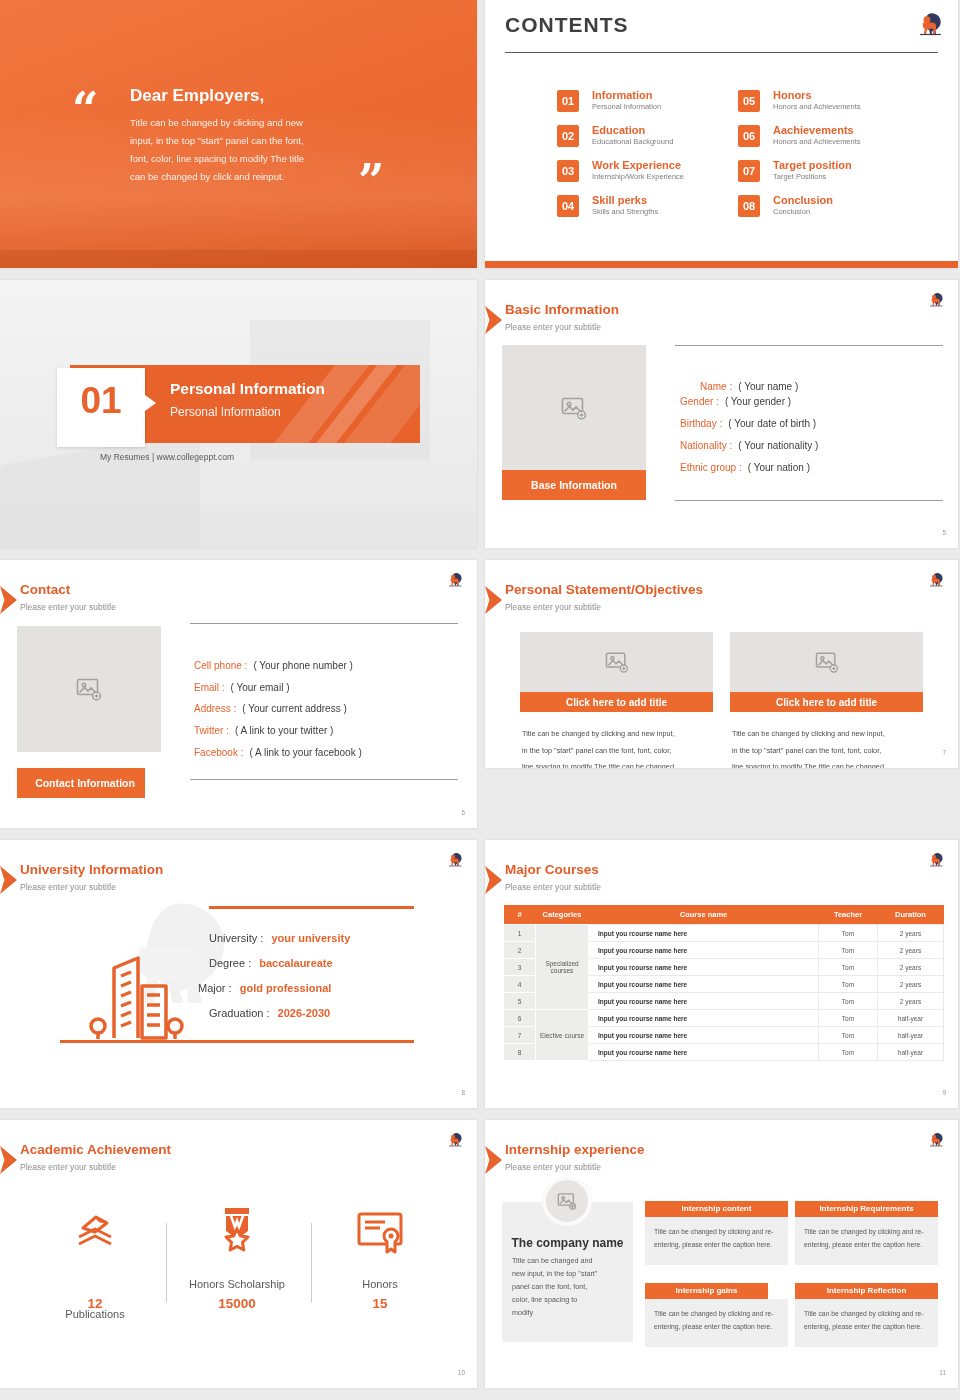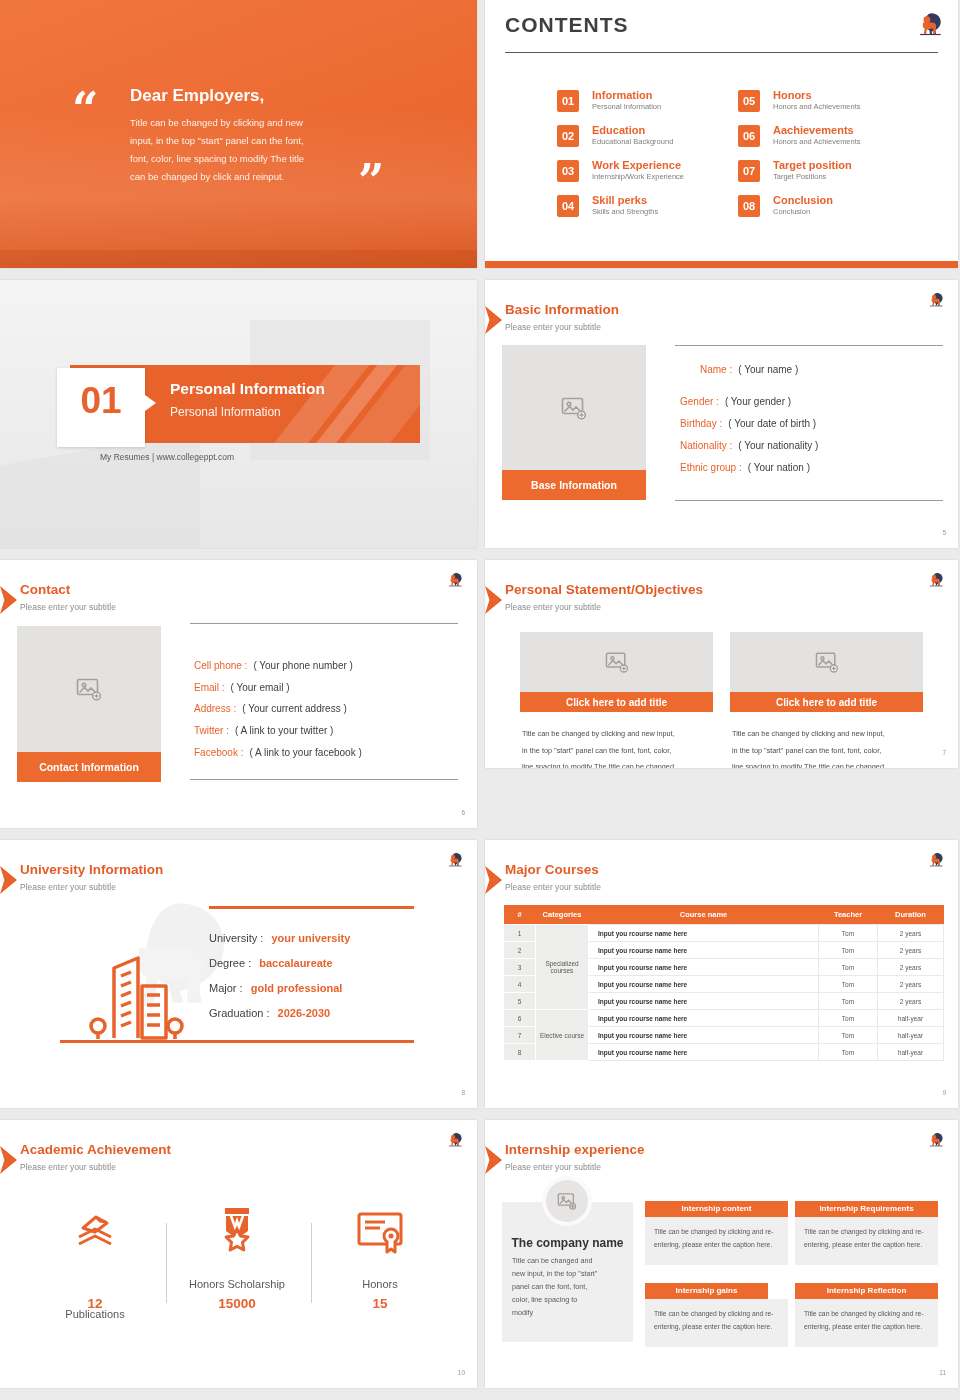--- a/index.html
+++ b/index.html
@@ -150,21 +150,21 @@
       <rect x="1.5" y="2.5" width="20" height="15" rx="1.5"></rect>
         <circle cx="8" cy="8" r="1.7"></circle>
       <path d="M3.5 15.5l5-5 3.5 3.5 3-3 4.5 4.5"></path>
         <circle cx="20.5" cy="19" r="3.8" fill="#fff"></circle>
       <path d="M20.5 16.8v4.4M18.3 19h4.4"></path>
     </svg>
   </div>
   <div class="ph-label" style="left:17px;top:190px;width:144px;height:30px;font-size:10.5px;">Base Information</div>
 
   <div class="thin-line" style="left:190px;top:65px;width:268px;"></div>
-  <div class="field" style="left:195px;top:84px;padding-left:20px;">
+  <div class="field" style="left:195px;top:101px;padding-left:20px;">
     <span class="lab">Name :</span><span class="val">( Your name )</span></div>
   <div class="field" style="left:195px;top:116px;">
     <span class="lab">Gender :</span><span class="val">( Your gender )</span></div>
   <div class="field" style="left:195px;top:138px;">
     <span class="lab">Birthday :</span><span class="val">( Your date of birth )</span></div>
   <div class="field" style="left:195px;top:160px;">
     <span class="lab">Nationality :</span><span class="val">( Your nationality )</span></div>
   <div class="field" style="left:195px;top:182px;">
     <span class="lab">Ethnic group :</span><span class="val">( Your nation )</span></div>
   <div class="thin-line" style="left:190px;top:220px;width:268px;"></div>
@@ -184,21 +184,21 @@
 
   <div class="ph-box" style="left:17px;top:66px;width:144px;height:126px;">
     <svg width="26" height="24" viewBox="0 0 26 24" fill="none" stroke="#a3a09e" stroke-width="1.6">
       <rect x="1.5" y="2.5" width="20" height="15" rx="1.5"></rect>
         <circle cx="8" cy="8" r="1.7"></circle>
       <path d="M3.5 15.5l5-5 3.5 3.5 3-3 4.5 4.5"></path>
         <circle cx="20.5" cy="19" r="3.8" fill="#fff"></circle>
       <path d="M20.5 16.8v4.4M18.3 19h4.4"></path>
     </svg>
   </div>
-  <div class="ph-label" style="left:17px;top:192px;width:144px;height:30px;font-size:10.5px;">Contact Information</div>
+  <div class="ph-label" style="left:17px;top:208px;width:120px;height:30px;font-size:10.5px;padding-left:8px;">Contact Information</div>
 
   <div class="thin-line" style="left:190px;top:63px;width:268px;"></div>
   <div class="field" style="left:194px;top:100px;">
     <span class="lab">Cell phone :</span><span class="val">( Your phone number )</span></div>
   <div class="field" style="left:194px;top:122px;">
     <span class="lab">Email :</span><span class="val">( Your email )</span></div>
   <div class="field" style="left:194px;top:143px;">
     <span class="lab">Address :</span><span class="val">( Your current address )</span></div>
   <div class="field" style="left:194px;top:165px;">
     <span class="lab">Twitter :</span><span class="val">( A link to your twitter )</span></div>
@@ -284,21 +284,21 @@
     <circle cx="95" cy="84" r="7"></circle>
       <path d="M95 91v6"></path>
   </svg>
 
   <div class="field" style="left:209px;top:92px;font-size:11px;">
     <span style="color:#3f3f3f;">University :</span>
     <span class="lab" style="font-weight:bold;margin-left:5px;">your university</span></div>
   <div class="field" style="left:209px;top:117px;font-size:11px;">
     <span style="color:#3f3f3f;">Degree :</span>
     <span class="lab" style="font-weight:bold;margin-left:5px;">baccalaureate</span></div>
-  <div class="field" style="left:209px;top:142px;font-size:11px;text-align:center;">
+  <div class="field" style="left:198px;top:142px;font-size:11px;text-align:center;">
     <span style="color:#3f3f3f;">Major :</span>
     <span class="lab" style="font-weight:bold;margin-left:5px;">gold professional</span></div>
   <div class="field" style="left:209px;top:167px;font-size:11px;">
     <span style="color:#3f3f3f;">Graduation :</span>
     <span class="lab" style="font-weight:bold;margin-left:5px;">2026-2030</span></div>
   <div class="pgnum">8</div>
 </section>
 
 <section class="slide" style="left:485px;top:840px;width:473px;height:268px;">
   <div class="hdr-arrow"></div>

